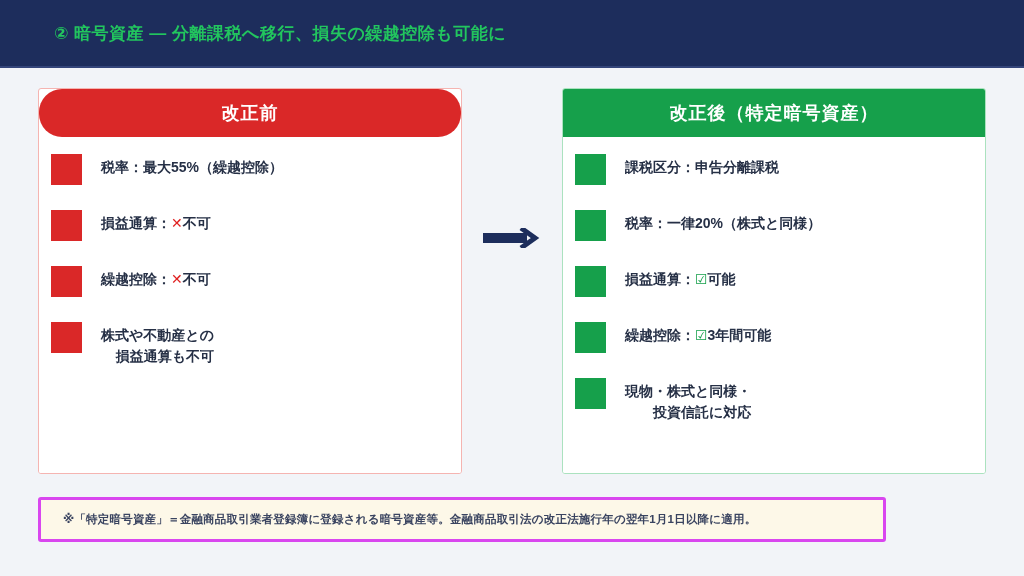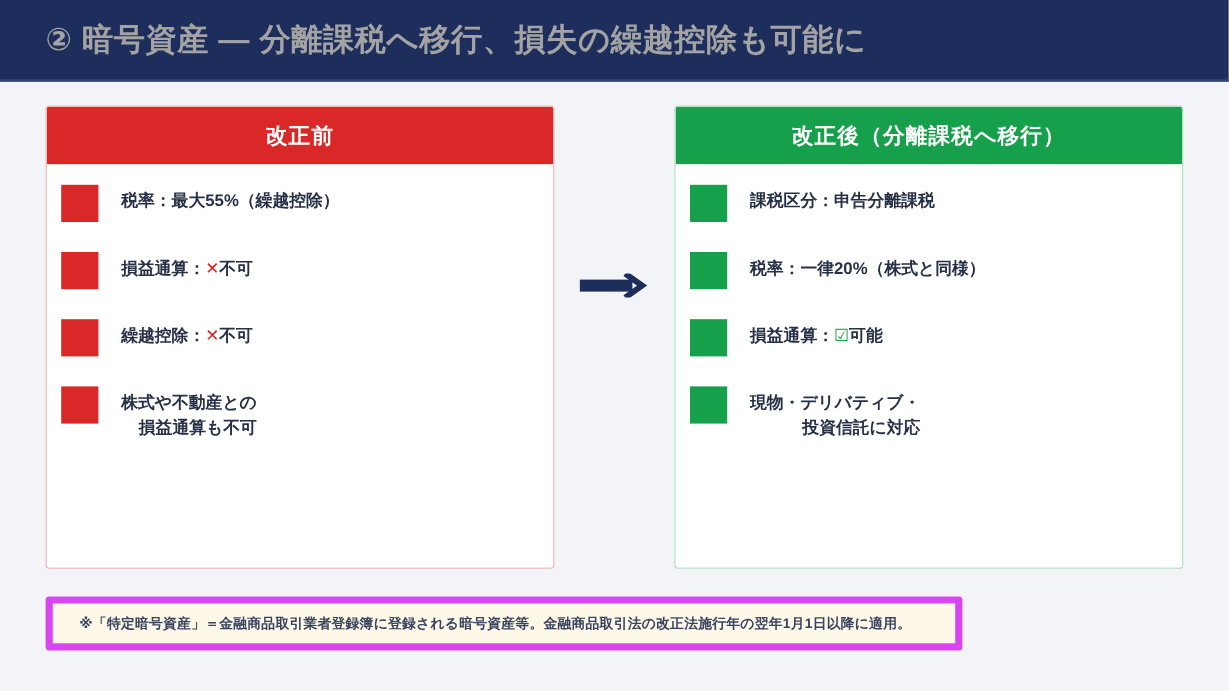--- a/index.html
+++ b/index.html
@@ -22,25 +22,25 @@
     top: 0;
     width: 1024px;
     height: 68px;
     background: #1d2d5c;
     border-bottom: 2px solid #34457a;
     box-sizing: border-box;
     display: flex;
     align-items: center;
   }
   .header-title {
-    color: #a3a3a3;
-    font-size: 26px;
+    color: #22c55e;
+    font-size: 17px;
     font-weight: bold;
     letter-spacing: 0.5px;
-    padding-left: 38px;
+    padding-left: 54px;
     white-space: nowrap;
   }
 
   
   .panel {
     position: absolute;
     top: 88px;
     width: 424px;
     height: 386px;
     box-sizing: border-box;
@@ -63,21 +63,21 @@
     height: 48px;
     flex: 0 0 48px;
     display: flex;
     align-items: center;
     justify-content: center;
     color: #ffffff;
     font-size: 18px;
     font-weight: bold;
     letter-spacing: 1px;
   }
-  .panel-before .panel-head { background: #da2828; }
+  .panel-before .panel-head { background: #da2828; border-radius: 23px; }
   .panel-after  .panel-head { background: #16a04b; }
 
   .panel-body {
     flex: 1 1 auto;
     padding: 14px 0 0 0;
     background: #ffffff;
   }
 
   .row {
     display: flex;
@@ -117,25 +117,25 @@
     top: 228px;
     width: 58px;
     height: 20px;
   }
 
   
   .note {
     position: absolute;
     left: 38px;
     top: 497px;
-    width: 764px;
+    width: 848px;
     height: 45px;
     box-sizing: border-box;
     background: #fdf8e8;
-    border: 6px solid #d946ef;
+    border: 3px solid #d946ef;
     border-radius: 3px;
     display: flex;
     align-items: center;
   }
   .note-text {
     font-size: 11.5px;
     color: #3a4460;
     font-weight: bold;
     padding-left: 22px;
     letter-spacing: 0.2px;
@@ -178,42 +178,46 @@
 </div>
 
 <div class="arrow">
   <svg width="58" height="20" viewBox="0 0 58 20" xmlns="http://www.w3.org/2000/svg">
     <rect x="0" y="5" width="44" height="10" fill="#1d2d5c"></rect>
     <polyline points="38,0 52,10 38,20" fill="none" stroke="#1d2d5c" stroke-width="5"></polyline>
   </svg>
 </div>
 
 <div class="panel panel-after">
-  <div class="panel-head">改正後（分離課税へ移行）</div>
+  <div class="panel-head">改正後（特定暗号資産）</div>
   <div class="panel-body">
 
     <div class="row">
       <span class="bullet"></span>
       <span class="row-text">課税区分：申告分離課税</span>
     </div>
 
     <div class="row">
       <span class="bullet"></span>
       <span class="row-text">税率：一律20%（株式と同様）</span>
     </div>
 
     <div class="row">
       <span class="bullet"></span>
       <span class="row-text"><span>損益通算：</span><span class="mark-ok">☑</span><span>可能</span></span>
     </div>
 
+    <div class="row">
+      <span class="bullet"></span>
+      <span class="row-text"><span>繰越控除：</span><span class="mark-ok">☑</span><span>3年間可能</span></span>
+    </div>
 
     <div class="row tall">
       <span class="bullet"></span>
-      <span class="row-text">現物・デリバティブ・
+      <span class="row-text">現物・株式と同様・
 投資信託に対応</span>
     </div>
 
   </div>
 </div>
 
 <div class="note">
   <div class="note-text">※「特定暗号資産」＝金融商品取引業者登録簿に登録される暗号資産等。金融商品取引法の改正法施行年の翌年1月1日以降に適用。</div>
 </div>
 

